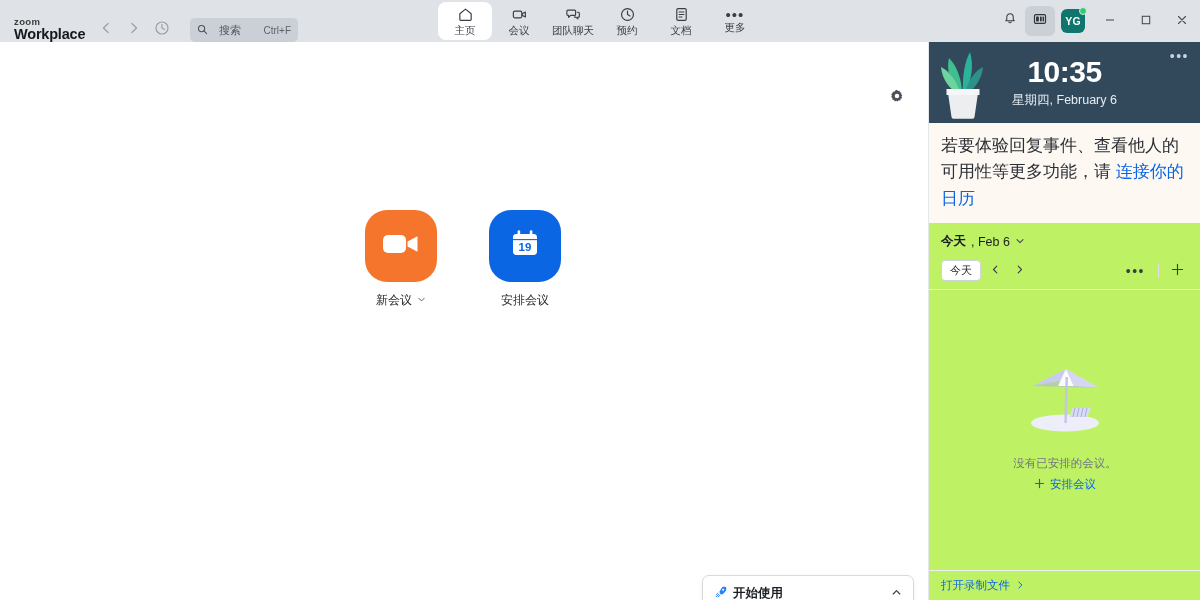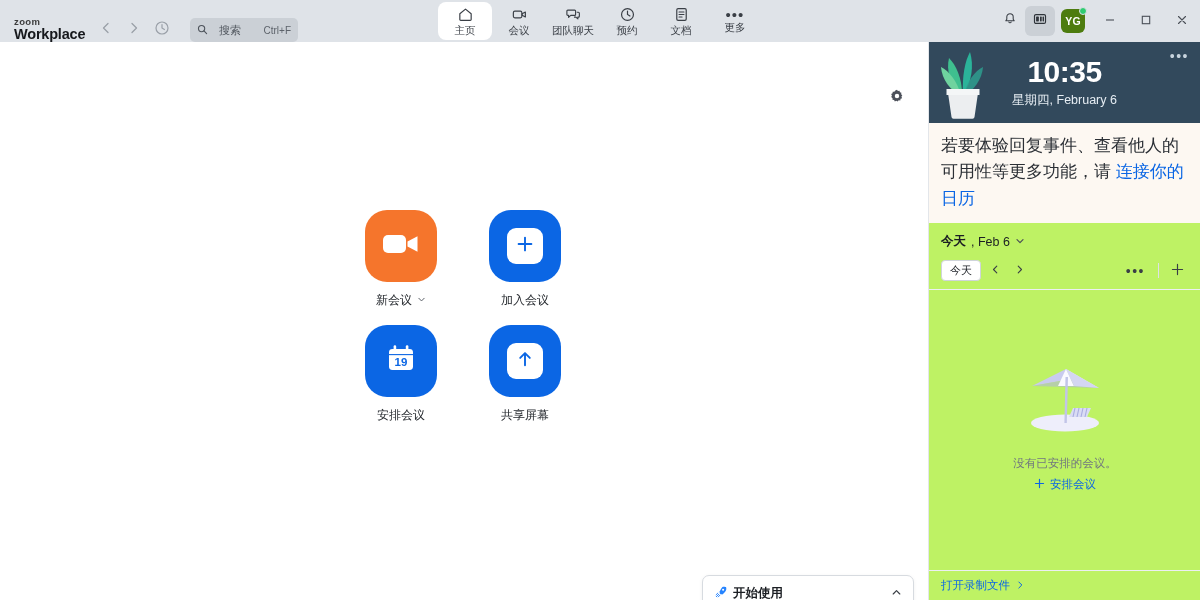--- a/index.html
+++ b/index.html
@@ -54,21 +54,21 @@
   
   .tbright{
     position:absolute; right:0; top:0; height:42px; display:flex; align-items:center;
   }
   .tbicon{
     width:30px; height:30px; display:flex; align-items:center; justify-content:center;
     border-radius:6px; cursor:pointer; color:#3a3f46;
   }
   .tbicon.boxed{ background:#cbd0d6; }
   .avatar{
-    position:relative; width:24px; height:24px; border-radius:6px; background:#4d7c0f;
+    position:relative; width:24px; height:24px; border-radius:6px; background:#0f766e;
     display:flex; align-items:center; justify-content:center; margin:0 7px 0 6px;
     cursor:pointer;
   }
   .avatar .ini{ font-size:10.5px; color:#fff; font-weight:700; letter-spacing:.2px; }
   .avatar .dot{
     position:absolute; right:-2px; top:-2px; width:8px; height:8px; border-radius:50%;
     background:#2ecc71; border:1.5px solid #dfe3e8;
   }
   .wctrl{
     width:36px; height:42px; display:flex; align-items:center; justify-content:center;
@@ -350,66 +350,38 @@
       <div class="alabel">
         <span>新会议</span>
         <span class="chev">
           <svg width="9" height="9" viewBox="0 0 10 10">
               <path d="M2 3.6L5 6.6 8 3.6" fill="none" stroke="currentColor" stroke-width="1.1" stroke-linecap="round" stroke-linejoin="round"></path>
             </svg>
         </span>
       </div>
     </div>
 
-    <div class="action">
-      <div class="tile blue">
-        <div class="whitebox">
-          <span>
-            <svg width="20" height="20" viewBox="0 0 20 20">
-                <path d="M10 3.6v12.8M3.6 10h12.8" stroke="#0b66e4" stroke-width="1.9" stroke-linecap="round"></path>
-              </svg>
-          </span>
-        </div>
-      </div>
-      <div class="alabel">
-        <span>加入会议</span>
-      </div>
-    </div>
 
     <div class="action">
       <div class="tile blue">
         <span>
           <svg width="38" height="38" viewBox="0 0 38 38">
             <rect x="7" y="9" width="24" height="21" rx="3.4" fill="#fff"></rect>
             <rect x="11.6" y="5.2" width="2.6" height="6" rx="1.3" fill="#fff"></rect>
             <rect x="23.8" y="5.2" width="2.6" height="6" rx="1.3" fill="#fff"></rect>
             <path d="M7 14.6h24" stroke="#0b66e4" stroke-width="1.1"></path>
             <text x="19" y="26.2" text-anchor="middle" font-family="Liberation Sans, sans-serif" font-size="11.5" font-weight="700" fill="#0b66e4">19</text>
           </svg>
         </span>
       </div>
       <div class="alabel">
         <span>安排会议</span>
       </div>
     </div>
 
-    <div class="action">
-      <div class="tile blue">
-        <div class="whitebox">
-          <span>
-            <svg width="20" height="20" viewBox="0 0 20 20">
-                <path d="M10 16.2V4.2M5.2 8.9L10 4.1l4.8 4.8" fill="none" stroke="#0b66e4" stroke-width="1.9" stroke-linecap="round" stroke-linejoin="round"></path>
-              </svg>
-          </span>
-        </div>
-      </div>
-      <div class="alabel">
-        <span>共享屏幕</span>
-      </div>
-    </div>
 
   </div>
 
   <div class="gscard">
     <div class="gsrow">
       <div class="gstitle">
         <span>
           <svg width="14" height="14" viewBox="0 0 16 16">
               <path d="M9.6 2.2c2.2-.5 4.2.3 4.2.3s.8 2-.3 4.2c-.8 1.6-2.6 3.2-4 4.2l-2.4-.5-.9-2.7c1-1.4 1.8-3.9 3.4-5.5z" fill="#2684ff"></path>
               <circle cx="10.4" cy="5.5" r="1.2" fill="#fff"></circle>

